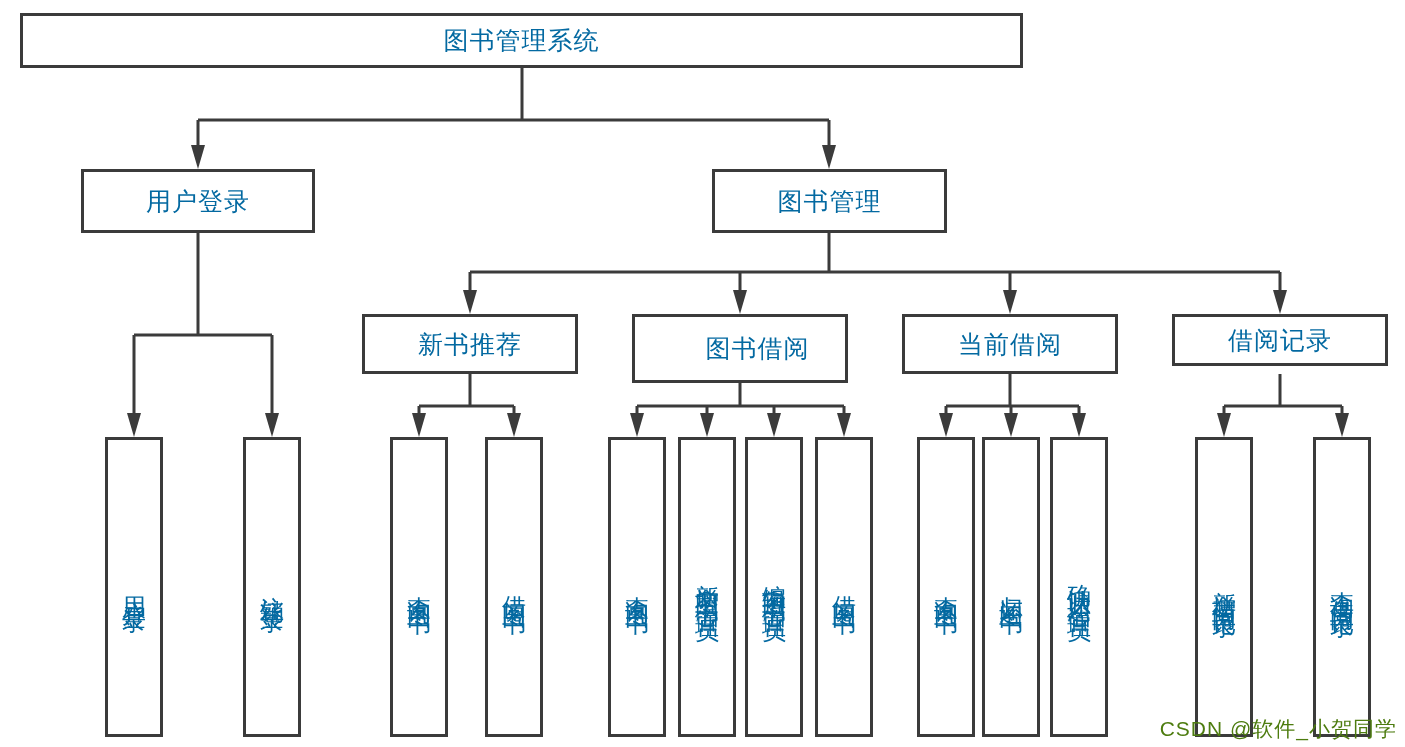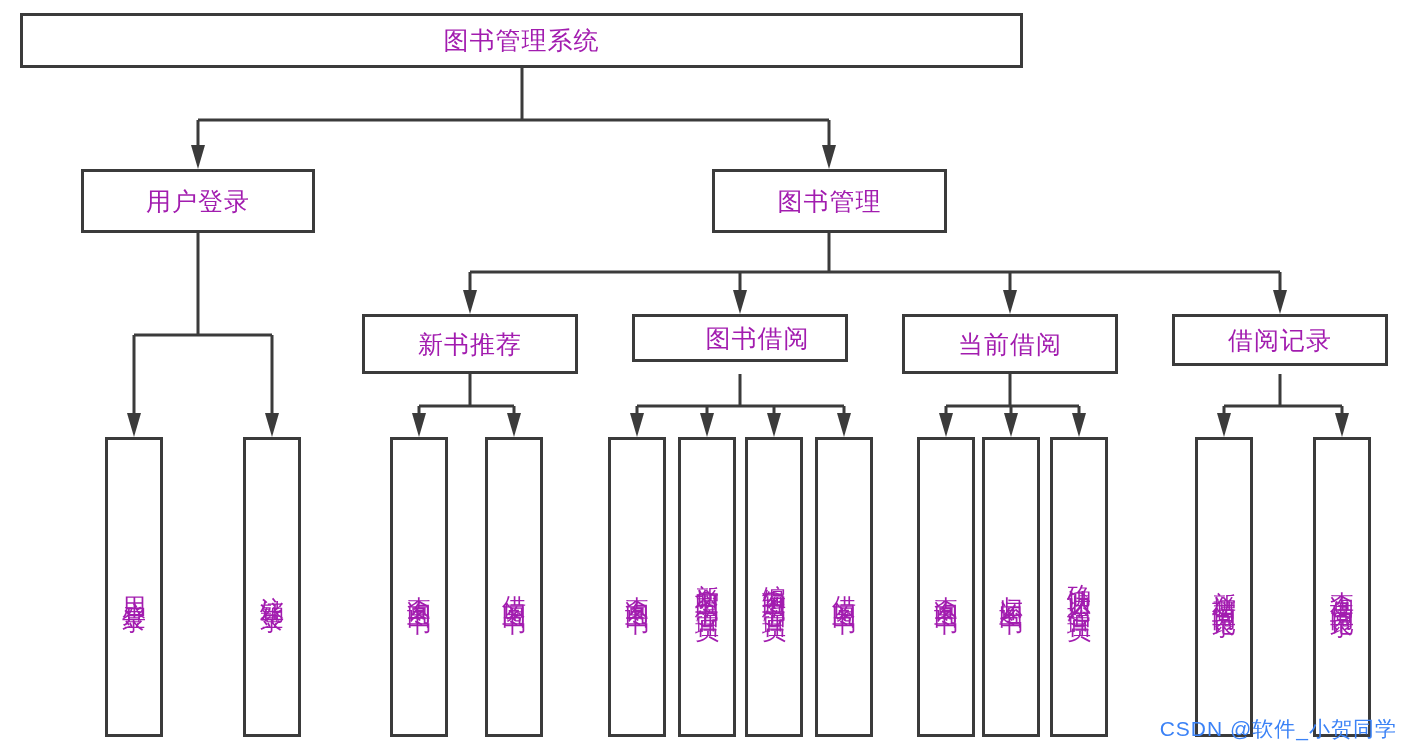--- a/index.html
+++ b/index.html
@@ -14,21 +14,21 @@
   .connectors {
     position: absolute;
     left: 0; top: 0;
     z-index: 0;
   }
   .node, .leaf {
     position: absolute;
     box-sizing: border-box;
     background: #ffffff;
     border: 3px solid #3b3b3b;
-    color: #a21caf;
+    color: #0369a1;
     display: flex;
     align-items: center;
     justify-content: center;
     z-index: 1;
   }
   .node {
     font-size: 25px;
     letter-spacing: 1px;
     white-space: nowrap;
   }
@@ -40,21 +40,21 @@
     line-height: 1;
     letter-spacing: 5px;
     writing-mode: vertical-rl;
     text-orientation: mixed;
   }
   .watermark {
     position: absolute;
     right: 8px;
     bottom: 4px;
     font-size: 21px;
-    color: #3b82f6;
+    color: #4d7c0f;
     letter-spacing: 1px;
     z-index: 2;
     white-space: nowrap;
   }
 </style>
 </head>
 <body>
 
 <div class="canvas">
 
@@ -90,21 +90,21 @@
       <polygon points="1335,413 1349,413 1342,437"></polygon>
     </g>
   </svg>
 
   <div class="node" style="left:20px; top:13px; width:1003px; height:55px;">图书管理系统</div>
 
   <div class="node" style="left:81px; top:169px; width:234px; height:64px;">用户登录</div>
   <div class="node" style="left:712px; top:169px; width:235px; height:64px;font-family:Liberation Mono, monospace;">图书管理</div>
 
   <div class="node" style="left:362px; top:314px; width:216px; height:60px;">新书推荐</div>
-  <div class="node" style="left:632px; top:314px; width:216px; height:48px;padding-left:35px;">图书借阅</div>
+  <div class="node" style="left:632px; top:314px; width:216px; height:69px;padding-left:35px;">图书借阅</div>
   <div class="node" style="left:902px; top:314px; width:216px; height:60px;">当前借阅</div>
   <div class="node" style="left:1172px; top:314px; width:216px; height:52px;">借阅记录</div>
 
   <div class="leaf" style="left:105px;">用户登录</div>
   <div class="leaf" style="left:243px;">注销登录</div>
 
   <div class="leaf" style="left:390px;">查询图书</div>
   <div class="leaf" style="left:485px;">借阅图书</div>
 
   <div class="leaf" style="left:608px;">查询图书</div>

